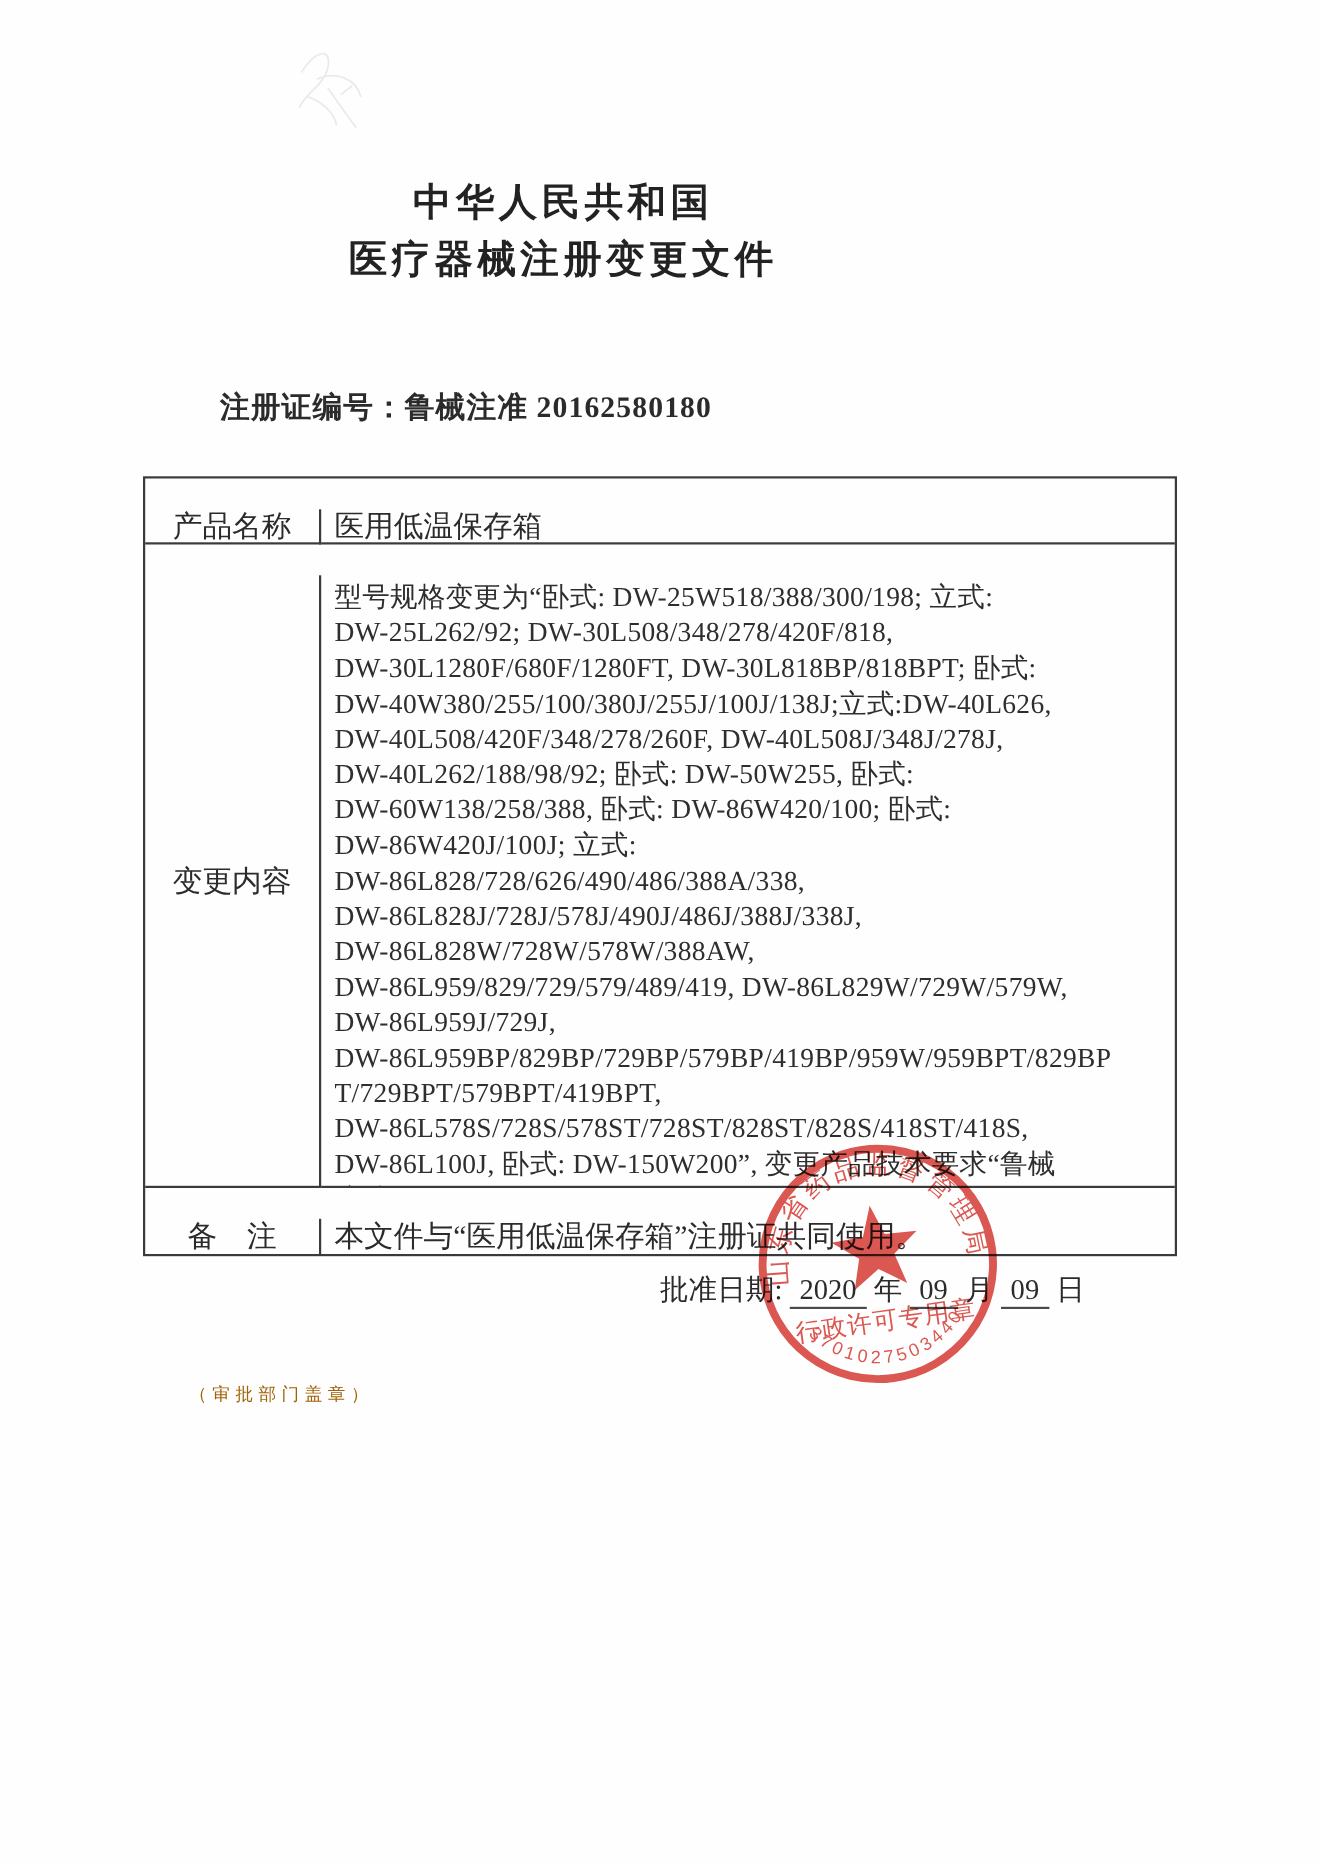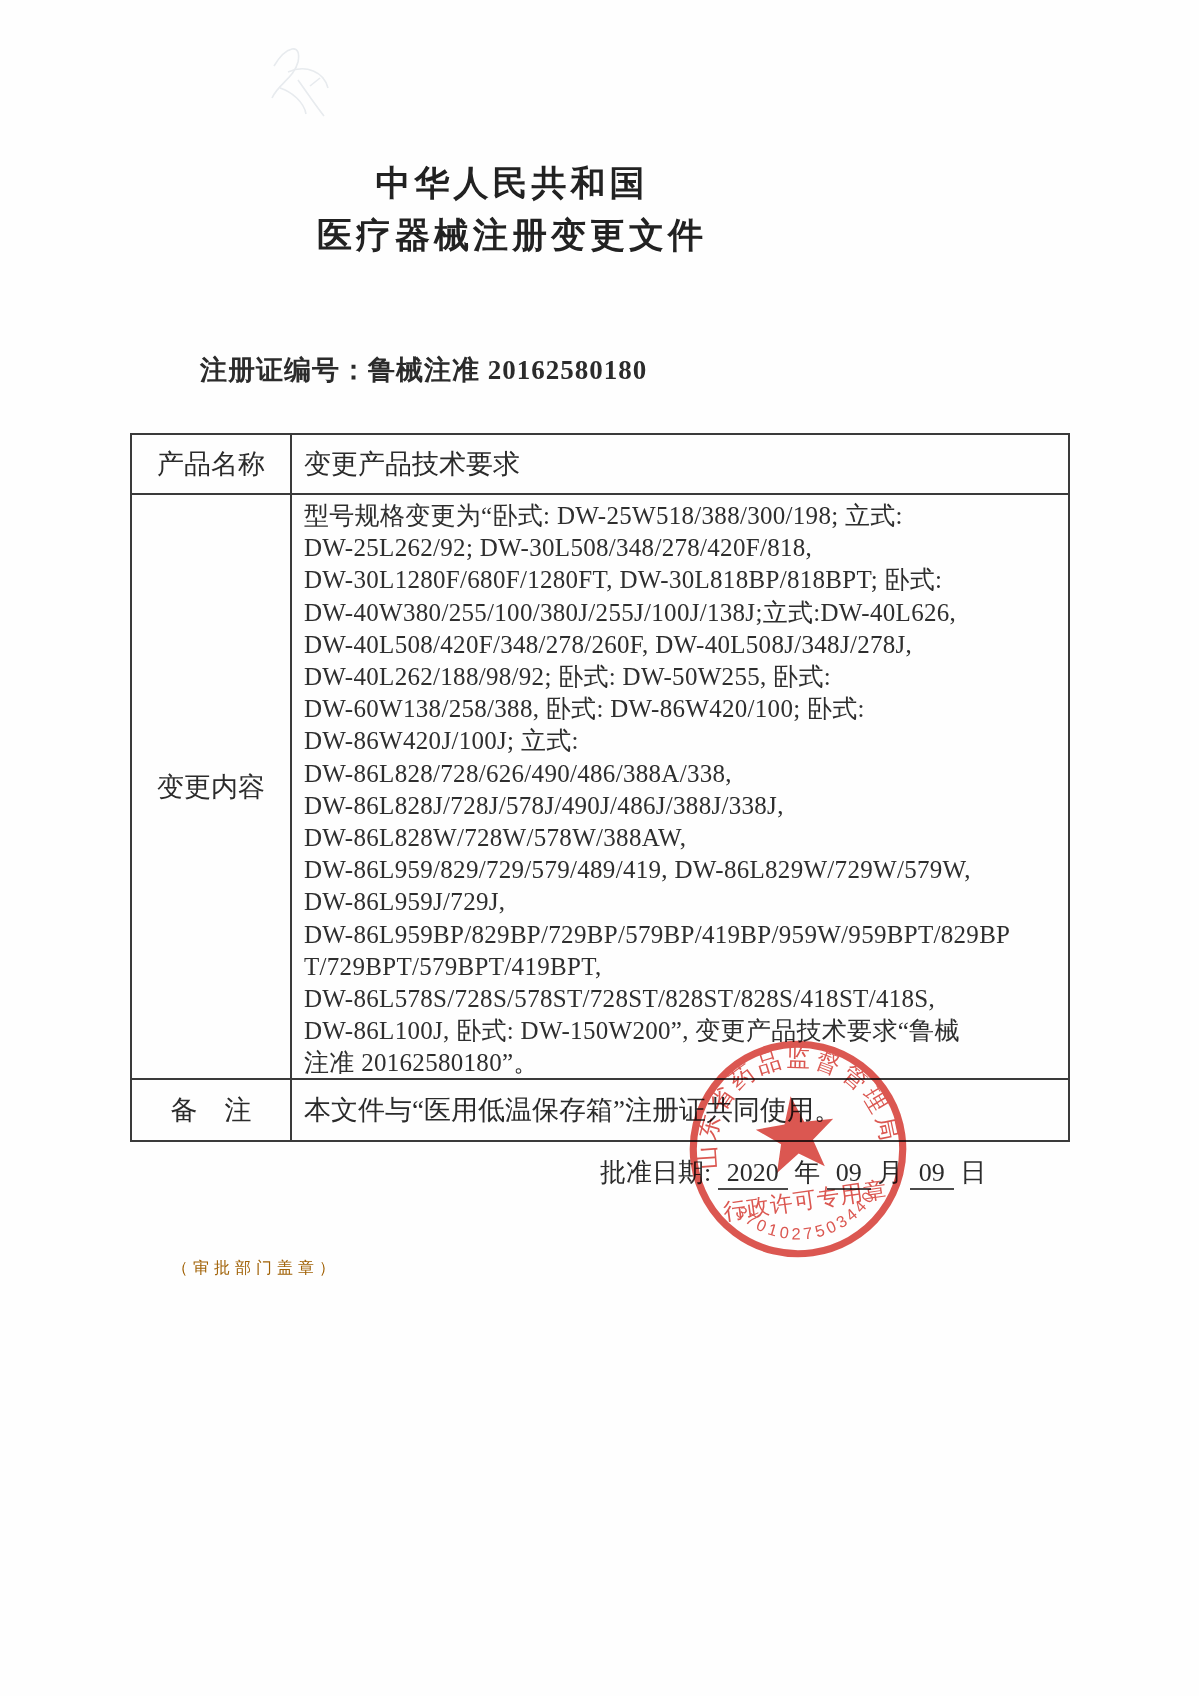--- a/index.html
+++ b/index.html
@@ -42,21 +42,21 @@
   .doc-table {
     position: absolute;
     left: 130px; top: 433px;
     width: 940px;
     border: 2px solid #3a3a3a;
     display: grid;
     grid-template-columns: 160px 1fr;
     grid-template-rows: 60px 585px 60px;
     background: transparent;
   }
-  .cell { border-bottom: 2px solid #3a3a3a; }
+  .cell { border-bottom: 2px solid #3a3a3a; margin-top: 28px; }
   .cell.last { border-bottom: none; }
   .cell.label-col {
     border-right: 2px solid #3a3a3a;
     display: flex;
     align-items: center;
     justify-content: center;
     font-size: 27px;
     color: #2b2b2b;
   }
   .cell.value-col {
@@ -122,21 +122,21 @@
 
   <div class="title-block">
     <div class="title-line">中华人民共和国</div>
     <div class="title-line">医疗器械注册变更文件</div>
   </div>
 
   <div class="reg-line">注册证编号：鲁械注准 20162580180</div>
 
   <div class="doc-table">
     <div class="cell label-col">产品名称</div>
-    <div class="cell value-col">变更产品技术要求</div>
+    <div class="cell value-col">医用低温保存箱</div>
 
     <div class="cell label-col">变更内容</div>
     <div class="cell change-value">型号规格变更为“卧式: DW-25W518/388/300/198; 立式:
 DW-25L262/92; DW-30L508/348/278/420F/818,
 DW-30L1280F/680F/1280FT, DW-30L818BP/818BPT; 卧式:
 DW-40W380/255/100/380J/255J/100J/138J;立式:DW-40L626,
 DW-40L508/420F/348/278/260F, DW-40L508J/348J/278J,
 DW-40L262/188/98/92; 卧式: DW-50W255, 卧式:
 DW-60W138/258/388, 卧式: DW-86W420/100; 卧式:
 DW-86W420J/100J; 立式:

